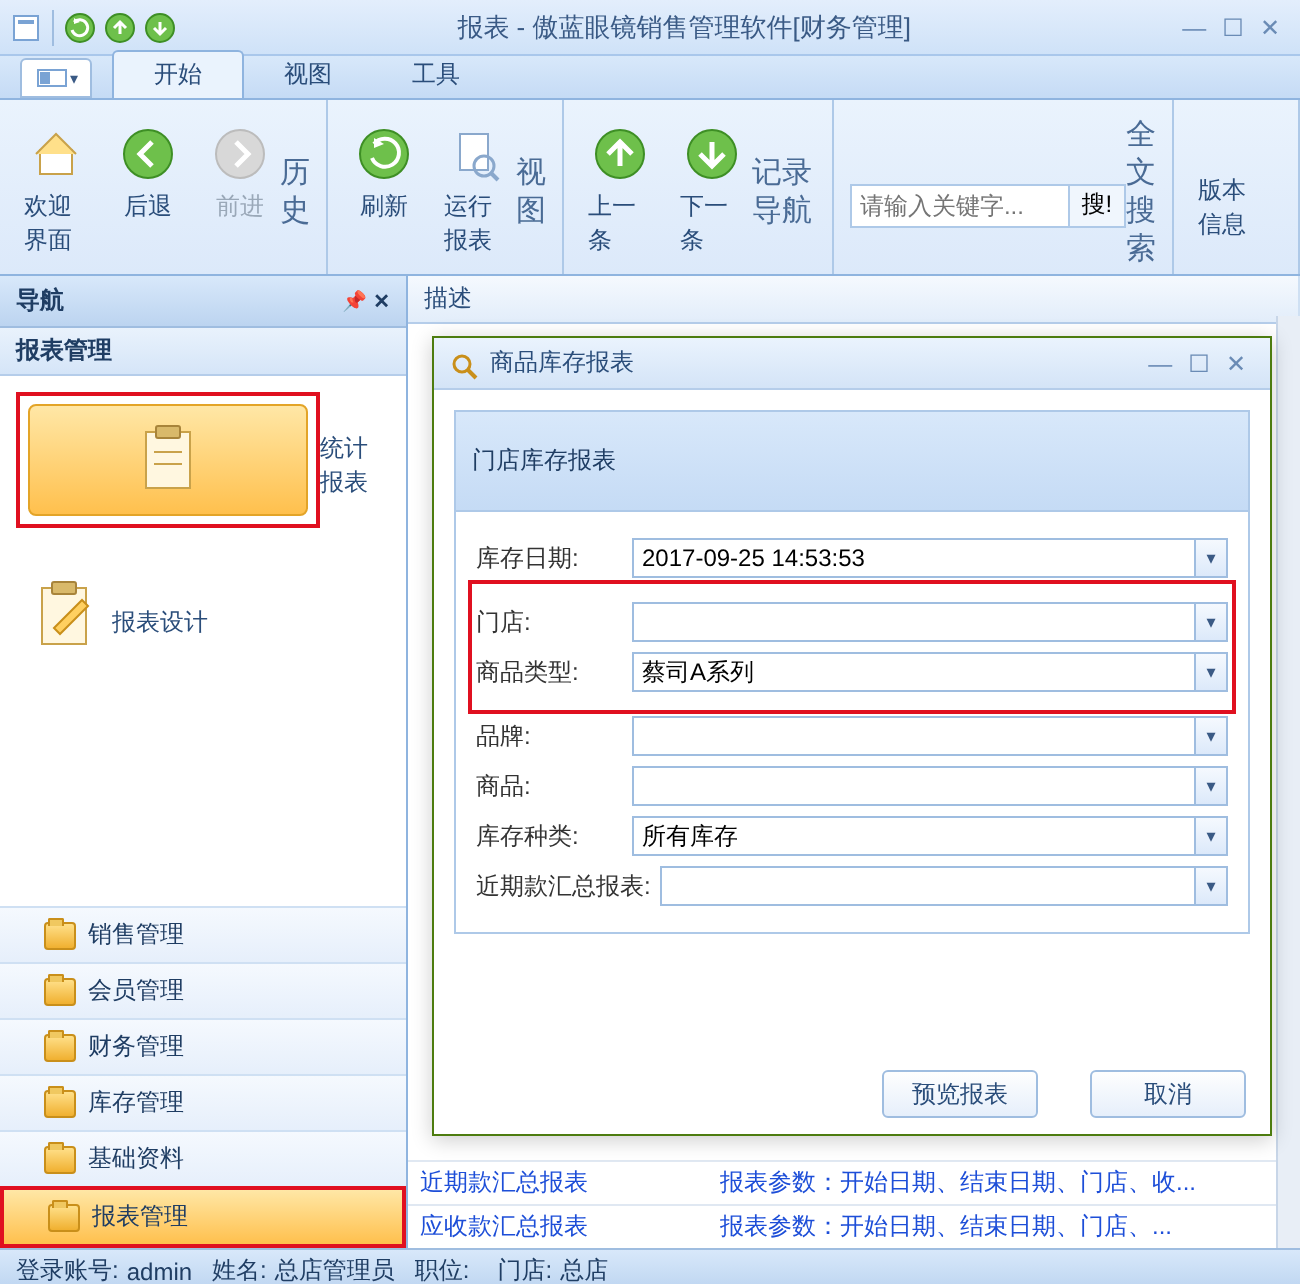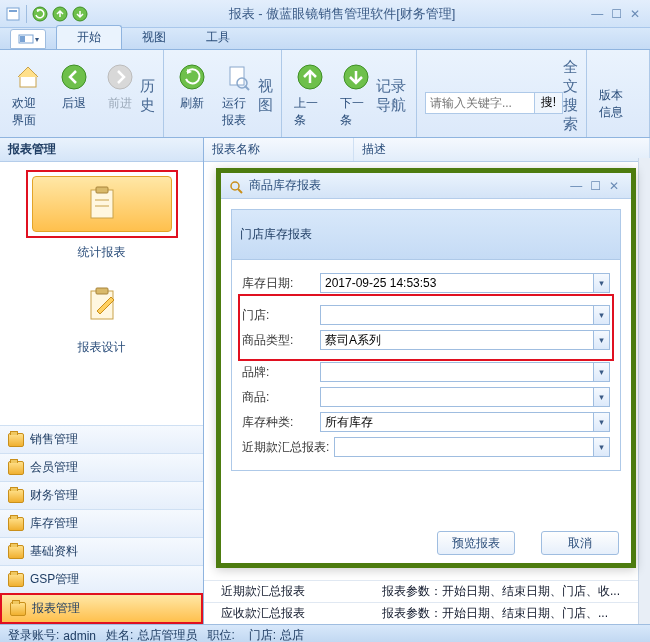--- a/index.html
+++ b/index.html
@@ -27,40 +27,40 @@
 .rbtn.disabled .rlabel { color: #9aa8b8; }
 .searchbox { display: flex; align-items: center; margin-top: 16px; }
 .searchbox input { width: 110px; height: 22px; border: 1px solid #aec9e8; padding: 0 4px; }
 .searchbox button { height: 22px; width: 28px; border: 1px solid #aec9e8; border-left: none; background: #f0f6fd; }
 
 .main { display: flex; height: 486px; position: relative; }
 .navpanel { width: 204px; background: #e7f0fb; border-right: 1px solid #8fb4df; display: flex; flex-direction: column; }
 .navhead { background: linear-gradient(#d8e8fa,#bcd4f0); padding: 4px 8px; color: #1f3d63; font-weight: bold; border-bottom: 1px solid #9fbde0; display:flex; justify-content:space-between; align-items:center; }
 .navsection { background: linear-gradient(#e9f2fc,#d5e5f8); padding: 3px 8px; color: #1f3d63; border-bottom: 1px solid #b5cdea; font-weight:bold; }
 .navbody { flex: 1; background: #fff; position: relative; }
-.navtile { display: flex; flex-direction: column; align-items: center; padding: 8px; }
+.navtile { display: flex; flex-direction: row; align-items: center; padding: 8px; }
 .tile-hl { border: 2px solid #e01020; padding: 4px; }
 .tile-btn { width: 140px; height: 56px; background: linear-gradient(#ffe7a6,#ffc04d); border: 1px solid #e3a428; border-radius: 4px; display: flex; align-items: center; justify-content: center; }
 .tile-lbl { margin-top: 6px; color: #2a4d7a; }
 .tile-plain .tile-btn2 { width:48px; height:56px; display:flex; align-items:center; justify-content:center; }
 .navlist { }
-.navitem { display: flex; align-items: center; gap: 6px; padding: 5px 8px; border-top: 1px solid #cfe0f3; background: linear-gradient(#f5f9fe,#e6effb); color: #1f3d63; }
+.navitem { display: flex; align-items: center; gap: 6px; padding: 5px 22px; border-top: 1px solid #cfe0f3; background: linear-gradient(#f5f9fe,#e6effb); color: #1f3d63; }
 .navitem.hl { border: 2px solid #e01020; background: linear-gradient(#ffe7a6,#ffc04d); }
 .folder-ico { width:16px; height:14px; background: linear-gradient(#ffe08a,#f0b030); border:1px solid #c98f1a; border-radius:2px; position:relative; }
 .folder-ico:before { content:""; position:absolute; top:-3px; left:1px; width:6px; height:3px; background:#f0c860; border:1px solid #c98f1a; border-bottom:none; border-radius:1px 1px 0 0; }
 
 .content { flex: 1; position: relative; background: #fff; }
 .grid-head { display:flex; background:linear-gradient(#f5f9fe,#e2edfa); border-bottom:1px solid #b5cdea; }
 .grid-head div { padding:3px 8px; border-right:1px solid #cfe0f3; color:#2a4d7a; }
 .bottom-rows { position:absolute; bottom:0; left:0; right:12px; }
 .brow { display:flex; border-top:1px solid #e0e8f2; }
-.brow div { padding:2px 6px; color:#0f172a; overflow:hidden; white-space:nowrap;margin-left:11px; }
+.brow div { padding:2px 6px; color:#1d4ed8; overflow:hidden; white-space:nowrap; }
 .scrollbar-v { position:absolute; right:0; top:20px; bottom:0; width:12px; background:#e8eef6; border-left:1px solid #c8d6e8; }
 
-.dialog { position: absolute; left: 216px; top: 168px; width: 420px; height: 400px; background: #fff; border: 5px solid #4d7c0f; box-shadow: 0 2px 10px rgba(0,0,0,.2); display:flex; flex-direction:column; }
+.dialog { position: absolute; left: 216px; top: 168px; width: 420px; height: 400px; background: #fff; border: 1px solid #4d7c0f; box-shadow: 0 2px 10px rgba(0,0,0,.2); display:flex; flex-direction:column; }
 .dlg-title { height: 26px; background: linear-gradient(#eaf3fd,#d4e4f7); display:flex; align-items:center; padding:0 8px; color:#2a4d7a; border-bottom:1px solid #b5cdea; }
 .dlg-title .spacer { flex:1; }
 .dlg-title .wc { color:#6a8bb5; padding:0 4px; cursor:pointer; }
 .dlg-body { flex:1; padding:10px; }
 .fieldset-title { background: linear-gradient(#d8e8fa,#c5dbf5); color:#1f3d63; padding:16px 8px; border:1px solid #aec9e8; }
 .form { border:1px solid #aec9e8; border-top:none; padding:8px 10px; }
 .frow { display:flex; align-items:center; margin:5px 0; }
 .frow label { width:78px; color:#333; }
 .frow .combo { flex:1; display:flex; }
 .frow .combo input { flex:1; height:20px; border:1px solid #9fbde0; padding:0 4px; }
@@ -223,20 +223,24 @@
       <div class="rbtn" style="margin-top:18px">
           <span class="rlabel">版本信息</span>
         </div>
     </div>
     <div class="glabel">&nbsp;</div>
   </div>
 </div>
 
 <div class="main">
   <div class="navpanel">
+    <div class="navhead">
+      <span>导航</span>
+      <span style="font-size:10px">📌 ✕</span>
+    </div>
     <div class="navsection">报表管理</div>
     <div class="navbody">
       <div class="navtile">
         <div class="tile-hl">
           <div class="tile-btn">
               <span>
                 <svg width="30" height="36">
                   <rect x="4" y="4" width="22" height="28" fill="#fff7e0" stroke="#c9a24a"></rect>
                   <rect x="9" y="1" width="12" height="6" rx="1" fill="#d9b96a" stroke="#a8843a"></rect>
                   <line x1="8" y1="14" x2="22" y2="14" stroke="#c9a24a"></line>
@@ -274,34 +278,29 @@
           <span>财务管理</span>
         </div>
       <div class="navitem">
           <span class="folder-ico"></span>
           <span>库存管理</span>
         </div>
       <div class="navitem">
           <span class="folder-ico"></span>
           <span>基础资料</span>
         </div>
-      <div class="navitem">
-          <span class="folder-ico"></span>
-          <span>GSP管理</span>
-        </div>
       <div class="navitem hl">
           <span class="folder-ico"></span>
           <span>报表管理</span>
         </div>
     </div>
   </div>
 
   <div class="content">
     <div class="grid-head">
-      <div style="width:150px">报表名称</div>
       <div style="flex:1">描述</div>
     </div>
     <div class="bottom-rows">
       <div class="brow">
           <div style="width:150px">近期款汇总报表</div>
           <div style="flex:1">报表参数：开始日期、结束日期、门店、收...</div>
         </div>
       <div class="brow">
           <div style="width:150px">应收款汇总报表</div>
           <div style="flex:1">报表参数：开始日期、结束日期、门店、...</div>

